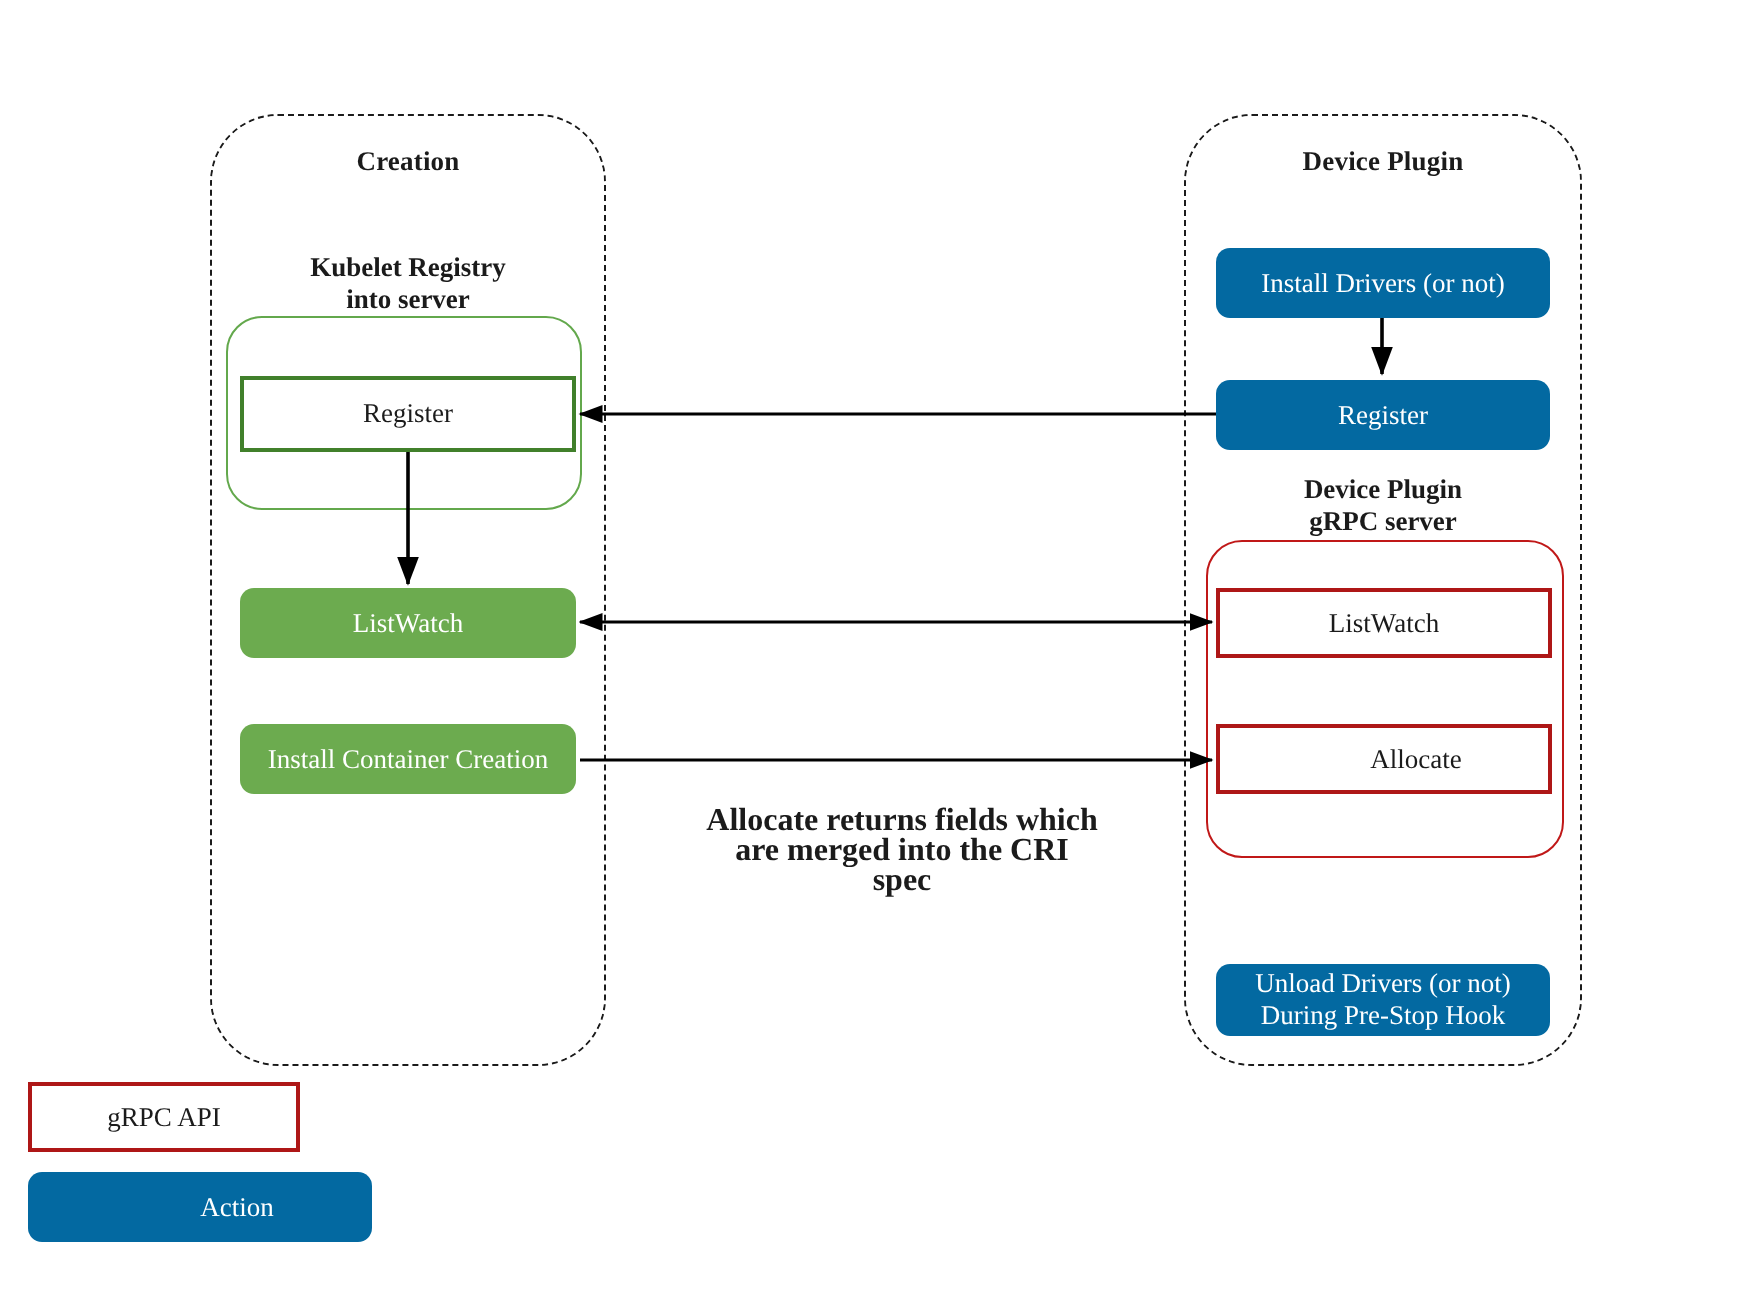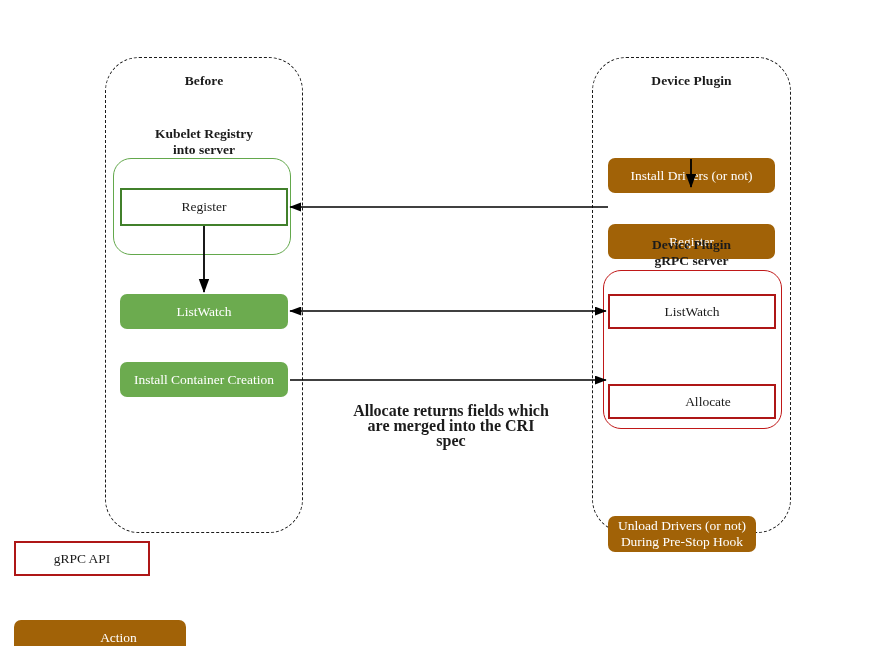--- a/index.html
+++ b/index.html
@@ -79,21 +79,21 @@
     display: flex;
     align-items: center;
     justify-content: center;
     text-align: center;
     font-size: 13.5px;
     line-height: 16px;
     color: #ffffff;
     white-space: pre-line;
   }
   .fill-green { background: #6cab4f; }
-  .fill-red   { background: #a16207; margin-top: 34px; }
+  .fill-red   { background: #0369a1; }
 
   
   .note {
     position: absolute;
     text-align: center;
     font-weight: bold;
     font-size: 16px;
     line-height: 15px;
     color: #1b1b1b;
     white-space: pre-line;
@@ -108,21 +108,21 @@
     height: 646px;
     pointer-events: none;
   }
 </style>
 </head>
 <body>
 
 <div class="canvas">
 
   <div class="zone" style="left:105px; top:57px; width:198px; height:476px;"></div>
-  <div class="zone-title" style="left:105px; top:73px; width:198px;">Before</div>
+  <div class="zone-title" style="left:105px; top:73px; width:198px;">Creation</div>
 
   <div class="caption" style="left:105px; top:126px; width:198px;">Kubelet Registry
 into server</div>
 
   <div class="server-box server-green" style="left:113px; top:158px; width:178px; height:97px;"></div>
 
   <div class="api-box api-green" style="left:120px; top:188px; width:168px; height:38px;">Register</div>
 
   <div class="action-box fill-green" style="left:120px; top:294px; width:168px; height:35px;">ListWatch</div>
 
@@ -135,23 +135,23 @@
 
   <div class="action-box fill-red" style="left:608px; top:190px; width:167px; height:35px;">Register</div>
 
   <div class="caption" style="left:592px; top:237px; width:199px;">Device Plugin
 gRPC server</div>
 
   <div class="server-box server-red" style="left:603px; top:270px; width:179px; height:159px;"></div>
 
   <div class="api-box api-red" style="left:608px; top:294px; width:168px; height:35px;">ListWatch</div>
 
-  <div class="api-box api-red" style="left:608px; top:384px; width:168px; height:35px;padding-left:32px;">Allocate</div>
+  <div class="api-box api-red" style="left:608px; top:362px; width:168px; height:35px;padding-left:32px;">Allocate</div>
 
-  <div class="action-box fill-red" style="left:608px; top:482px; width:148px; height:36px;">Unload Drivers (or not)
+  <div class="action-box fill-red" style="left:608px; top:482px; width:167px; height:36px;">Unload Drivers (or not)
 During Pre-Stop Hook</div>
 
   <div class="note" style="left:351px; top:403px; width:200px;">Allocate returns fields which
 are merged into the CRI spec</div>
 
   <div class="api-box api-red legend-item" style="left:14px; top:541px; width:136px; height:35px;">gRPC API</div>
 
   <div class="action-box fill-red legend-item" style="left:14px; top:586px; width:172px; height:35px;padding-left:37px;">Action</div>
 
   <svg class="arrows" viewBox="0 0 873 646" xmlns="http://www.w3.org/2000/svg">

